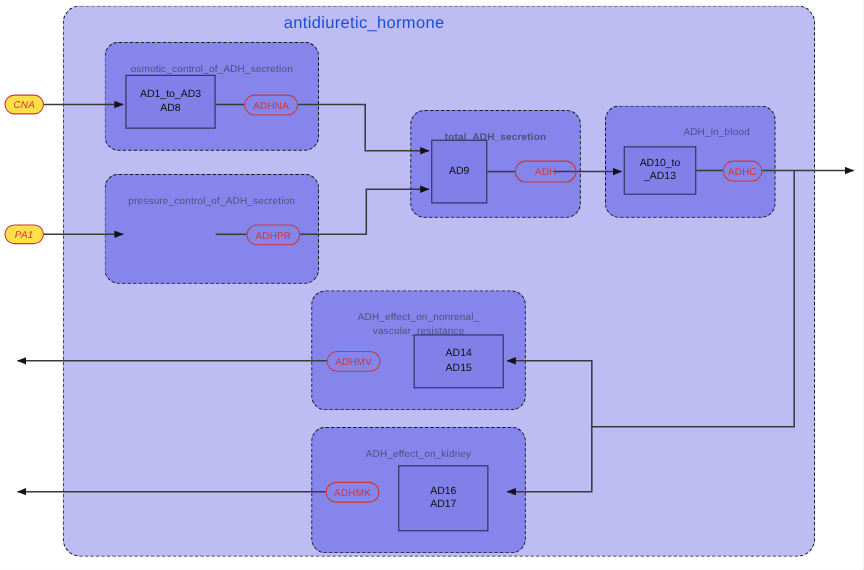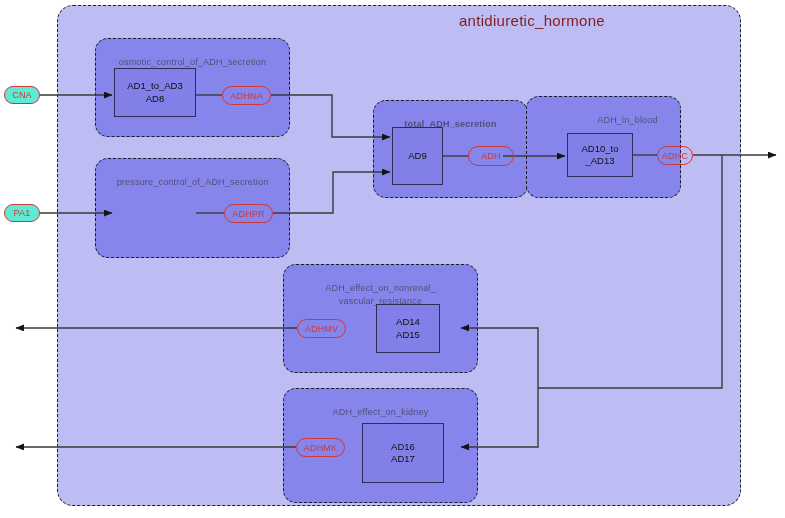--- a/index.html
+++ b/index.html
@@ -6,22 +6,22 @@
   .canvas {
     position:relative; width:785px; height:518px; background:#ffffff;
     font-family:"Liberation Sans", sans-serif; overflow:hidden;
   }
   .bigbox {
     position:absolute; left:57px; top:5px; width:684px; height:501px;
     background:#bdbdf4; border:1.4px dashed #1c1c1c; border-radius:16px;
     box-sizing:border-box;
   }
   .title {
-    position:absolute; left:57px; top:12px; width:548px; text-align:right;
-    font-size:15px; color:#7f1d1d; letter-spacing:0.3px;
+    position:absolute; left:57px; top:12px; width:548px; text-align:center;
+    font-size:15px; color:#1d4ed8; letter-spacing:0.3px;
   }
   .sub {
     position:absolute; background:#8585ec; border:1.2px dashed #1c1c1c;
     border-radius:13px; box-sizing:border-box;
   }
   .sub-label {
     width:100%; text-align:center; font-size:9px; color:#50507a;
     margin-top:17px; line-height:1.4; letter-spacing:0.2px;
   }
   .block {
@@ -29,21 +29,21 @@
     box-sizing:border-box; display:flex; flex-direction:column;
     align-items:center; justify-content:center;
     font-size:9.5px; color:#0e0e0e; line-height:1.3; text-align:center;
   }
   .oval {
     position:absolute; border:1.4px solid #cf3737; border-radius:12px;
     box-sizing:border-box; display:flex; align-items:center; justify-content:center;
     font-size:9px; color:#cf3737; background:transparent; letter-spacing:0.2px;
     z-index:6;
   }
-  .oval.ext { background:#5eead4; }
+  .oval.ext { background:#fde047;font-style:italic; }
   svg.wires {
     position:absolute; left:0; top:0; width:785px; height:518px;
     z-index:5; pointer-events:none;
   }
 </style>
 </head>
 <body>
 
 <div class="canvas">
 
@@ -55,21 +55,21 @@
   </div>
 
   <div class="sub" style="left:95px; top:158px; width:195px; height:100px;">
     <div class="sub-label">pressure_control_of_ADH_secretion</div>
   </div>
 
   <div class="sub" style="left:373px; top:100px; width:155px; height:98px;font-weight:bold;">
     <div class="sub-label">total_ADH_secretion</div>
   </div>
 
-  <div class="sub" style="left:526px; top:96px; width:155px; height:102px;padding-left:48px;">
+  <div class="sub" style="left:550px; top:96px; width:155px; height:102px;padding-left:48px;">
     <div class="sub-label">ADH_in_blood</div>
   </div>
 
   <div class="sub" style="left:283px; top:264px; width:195px; height:109px;">
     <div class="sub-label">
       <div>ADH_effect_on_nonrenal_</div>
       <div>vascular_resistance</div>
     </div>
   </div>
 
@@ -85,21 +85,21 @@
 
   <div class="block" style="left:392px; top:127px; width:51px; height:58px;">
     <div>AD9</div>
   </div>
 
   <div class="block" style="left:567px; top:133px; width:66px; height:44px;">
     <div>AD10_to</div>
     <div>_AD13</div>
   </div>
 
-  <div class="block" style="left:376px; top:304px; width:64px; height:49px;">
+  <div class="block" style="left:376px; top:304px; width:82px; height:49px;">
     <div>AD14</div>
     <div>AD15</div>
   </div>
 
   <div class="block" style="left:362px; top:423px; width:82px; height:60px;">
     <div>AD16</div>
     <div>AD17</div>
   </div>
 
   <svg class="wires" viewBox="0 0 785 518">
@@ -125,18 +125,18 @@
       <path d="M297,328 H16" marker-end="url(#arr)"></path>
       <path d="M296,447 H16" marker-end="url(#arr)"></path>
     </g>
   </svg>
 
   <div class="oval ext" style="left:4px; top:86px; width:36px; height:18px;">CNA</div>
   <div class="oval ext" style="left:4px; top:204px; width:36px; height:18px;">PA1</div>
 
   <div class="oval" style="left:222px; top:86px; width:49px; height:19px;">ADHNA</div>
   <div class="oval" style="left:224px; top:204px; width:49px; height:19px;">ADHPR</div>
-  <div class="oval" style="left:468px; top:146px; width:46px; height:20px;">ADH</div>
+  <div class="oval" style="left:468px; top:146px; width:56px; height:20px;">ADH</div>
   <div class="oval" style="left:657px; top:146px; width:36px; height:19px;">ADHC</div>
   <div class="oval" style="left:297px; top:319px; width:49px; height:19px;">ADHMV</div>
   <div class="oval" style="left:296px; top:438px; width:49px; height:19px;">ADHMK</div>
 
 </div>
 
 </body></html>

